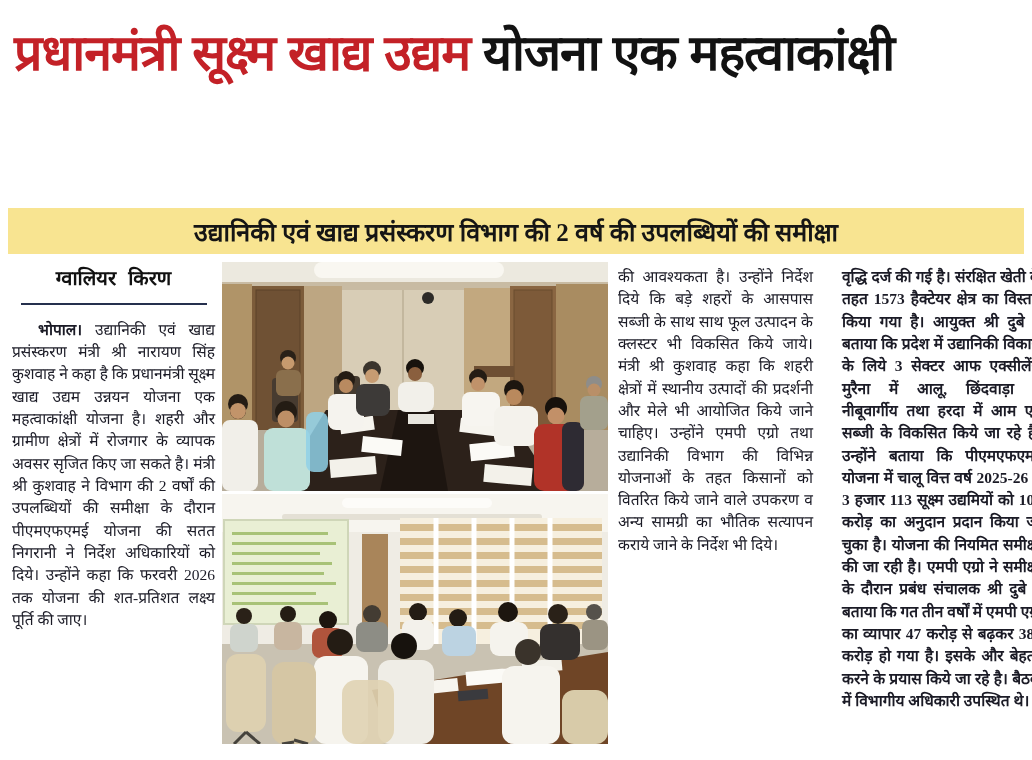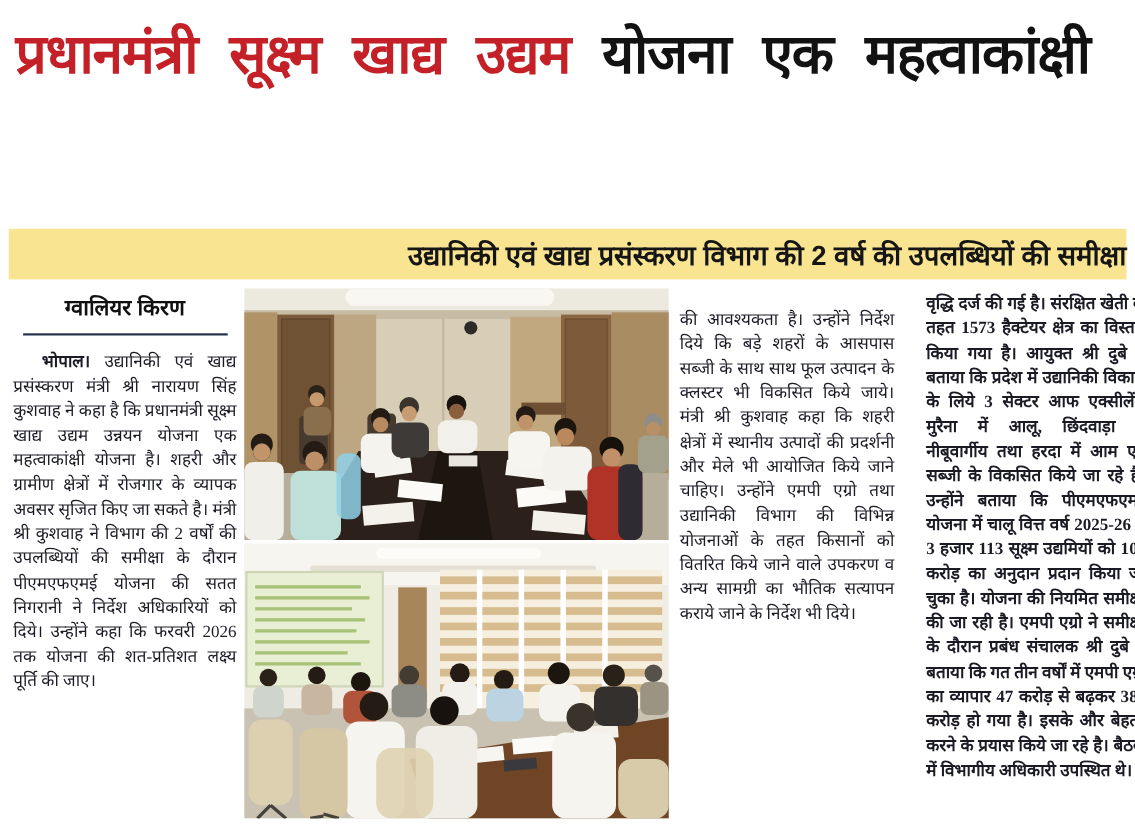--- a/index.html
+++ b/index.html
@@ -3,42 +3,42 @@
 <meta charset="utf-8">
 <style>
   html,body{margin:0;padding:0;background:#ffffff;}
   .clipping{
     position:relative;width:1032px;height:760px;background:#ffffff;overflow:hidden;
     font-family:"Liberation Serif", serif;color:#1b1b24;
   }
   
   .headline{
     position:absolute;top:16px;left:14px;width:1004px;height:184px;
-    font-family:Liberation Mono, monospace;font-weight:800;
+    font-family:Liberation Sans, sans-serif;font-weight:800;
     font-size:50px;line-height:1.5;letter-spacing:-1px;color:#121212;
     text-align:left;
   }
   .headline .red{color:#c32127;}
   .headline .blue{color:#1768b3;}
   
   .banner{
     position:absolute;top:208px;left:8px;width:1016px;height:46px;
-    background:#f8e491;display:flex;align-items:center;justify-content:flex-end;
-    font-family:Liberation Sans, sans-serif;font-weight:700;font-size:25px;color:#151515;
+    background:#f8e491;display:flex;align-items:center;justify-content:center;
+    font-family:Liberation Serif, serif;font-weight:700;font-size:25px;color:#151515;
   }
   
   .col{position:absolute;top:262px;font-size:15.5px;line-height:1.44;text-align:justify;color:#1b1b26;}
   .col p{margin:0 0 2px 0;}
   .col p.indent{text-indent:26px;}
   .col1{left:12px;width:203px;}
-  .col2{left:618px;width:195px;top:280px;}
+  .col2{left:618px;width:195px;top:266px;}
   .col3{left:842px;width:200px;top:266px;font-weight:bold;}
   .masthead{
     width:186px;margin:4px auto 14px auto;text-align:center;
-    font-family:Liberation Sans, sans-serif;font-weight:700;font-size:20px;color:#111;
+    font-family:Liberation Mono, monospace;font-weight:700;font-size:20px;color:#111;
     border-bottom:2.5px solid #25304d;padding-bottom:8px;
   }
   .dateline{font-weight:700;}
   
   .photo{position:absolute;left:222px;width:386px;display:block;}
   .photo1{top:262px;height:229px;}
   .photo2{top:494px;height:250px;}
   .photo svg{display:block;width:100%;height:100%;}
 </style>
 </head>

